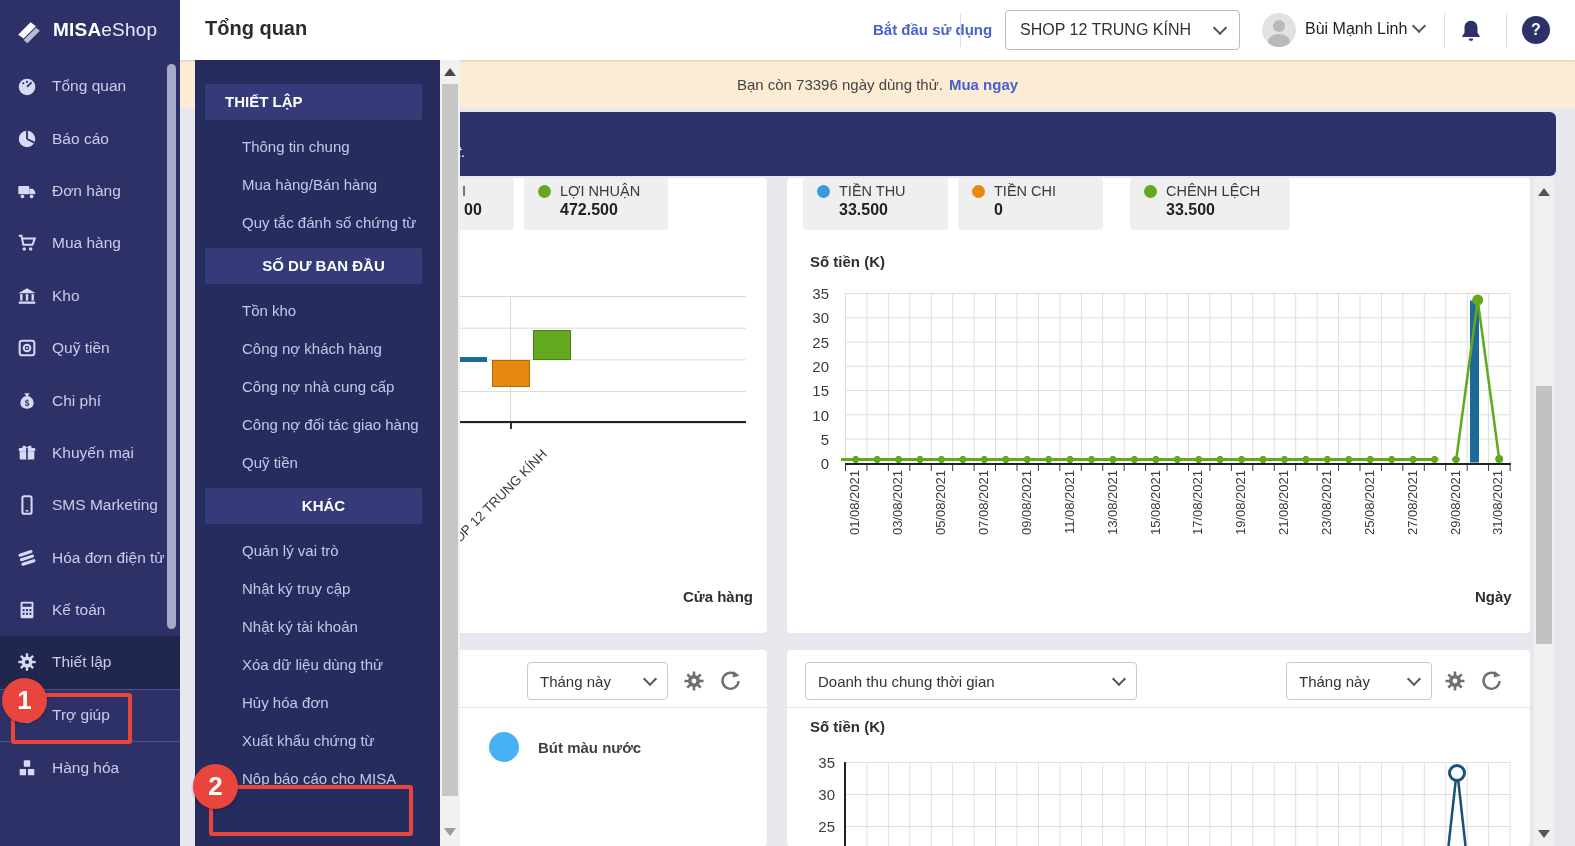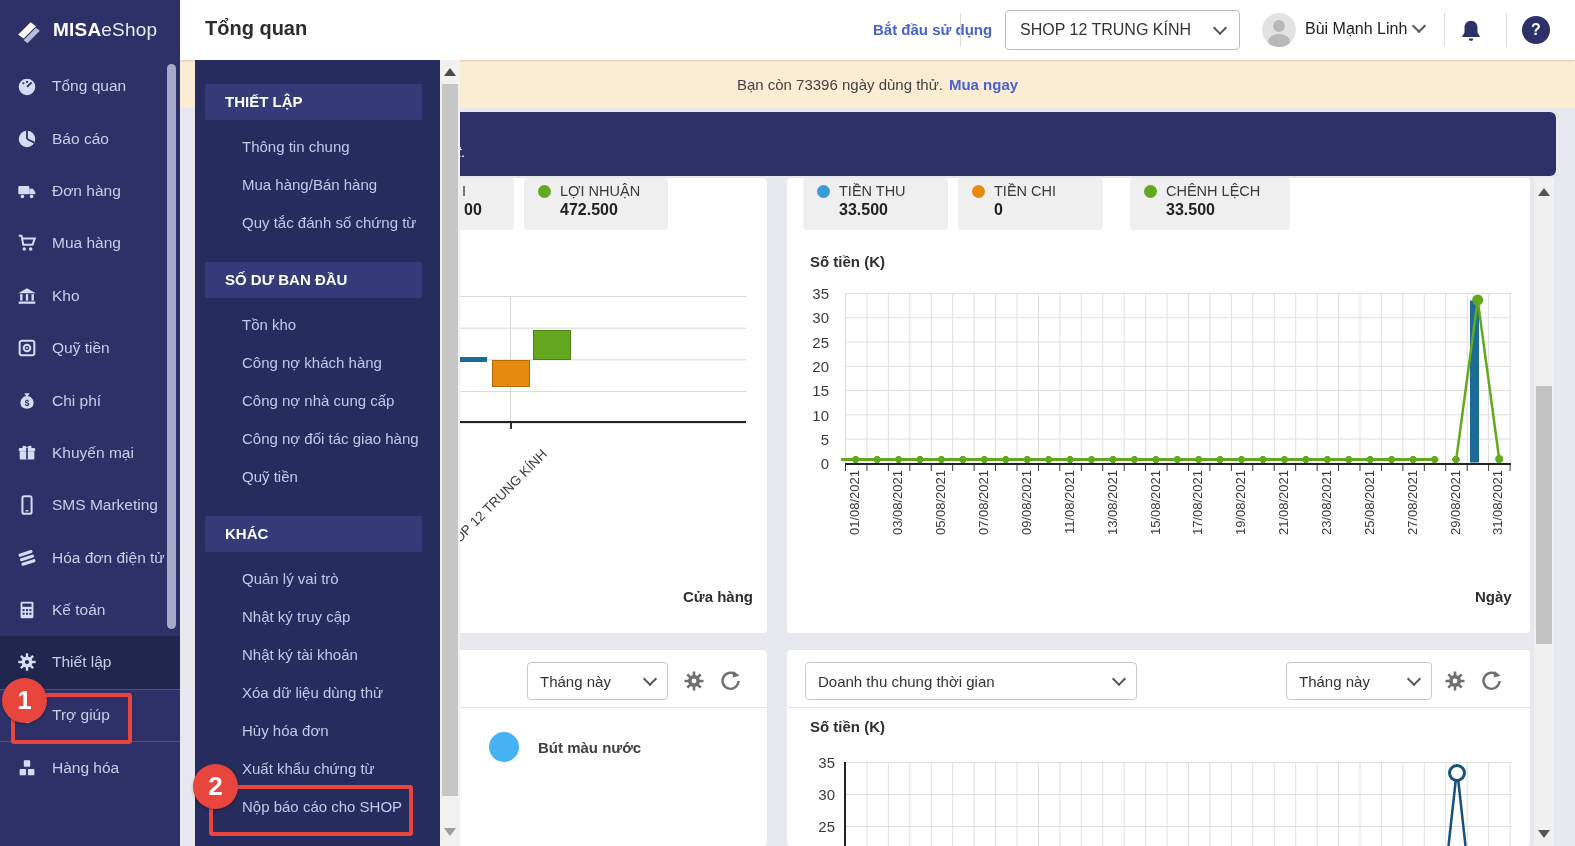--- a/index.html
+++ b/index.html
@@ -22,21 +22,21 @@
   
   .sidebar{position:absolute;left:0;top:60px;width:180px;height:786px;background:#2d3168;z-index:30;}
   .side-item{display:flex;align-items:center;gap:14px;padding-left:16px;height:52.4px;color:#c9cde8;font-size:15.5px;cursor:pointer;box-sizing:border-box;}
   .side-item.active{background:#21264f;}
   .side-item.septop{border-top:1px solid rgba(255,255,255,.16);}
   .side-thumb{position:absolute;left:167px;top:4px;width:9px;height:565px;background:#a6aac6;border-radius:5px;}
   .icn{width:22px;height:22px;flex:none;}
   
   .flyout{position:absolute;left:195px;top:60px;width:245px;height:786px;background:#272c5e;z-index:40;padding-top:24px;box-sizing:border-box;}
   .fly-head{height:36px;line-height:36px;margin:0 18px 8px 10px;background:#353b78;color:#fff;font-weight:bold;font-size:15px;padding-left:20px;border-radius:2px;}
-  .fly-head.gap{margin-top:20px;}
+  .fly-head.gap{margin-top:6px;text-align:center;}
   .fly-item{height:38px;line-height:38px;padding-left:47px;font-size:15px;color:#c3c8e8;cursor:pointer;}
   
   .fsb{position:absolute;left:440px;top:60px;width:20px;height:786px;background:#f1f1f1;z-index:45;}
   .fsb-thumb{position:absolute;left:2px;top:24px;width:16px;height:712px;background:#c6c6c6;}
   .psb{position:absolute;left:1534px;top:178px;width:20px;height:668px;background:#f0f0f1;z-index:15;}
   .psb-thumb{position:absolute;left:2px;top:208px;width:16px;height:258px;background:#c2c2c2;}
   .tri-up{width:0;height:0;border-left:6px solid transparent;border-right:6px solid transparent;border-bottom:8px solid #4a4a4a;position:absolute;left:4px;}
   .tri-dn{width:0;height:0;border-left:6px solid transparent;border-right:6px solid transparent;border-top:8px solid #9c9c9c;position:absolute;left:4px;}
   
   .trial{position:absolute;left:180px;top:60px;width:1395px;height:48px;background:#fcecd4;z-index:5;display:flex;align-items:center;justify-content:center;font-size:15px;color:#444;gap:6px;}
@@ -454,21 +454,21 @@
     <div class="fly-item">Công nợ nhà cung cấp</div>
     <div class="fly-item">Công nợ đối tác giao hàng</div>
     <div class="fly-item">Quỹ tiền</div>
     <div class="fly-head gap">KHÁC</div>
     <div class="fly-item">Quản lý vai trò</div>
     <div class="fly-item">Nhật ký truy cập</div>
     <div class="fly-item">Nhật ký tài khoản</div>
     <div class="fly-item">Xóa dữ liệu dùng thử</div>
     <div class="fly-item">Hủy hóa đơn</div>
     <div class="fly-item">Xuất khẩu chứng từ</div>
-    <div class="fly-item">Nộp báo cáo cho SHOP</div>
+    <div class="fly-item">Nộp báo cáo cho MISA</div>
   </div>
 
   <div class="fsb">
     <div class="tri-up" style="top:8px;"></div>
     <div class="fsb-thumb"></div>
     <div class="tri-dn" style="bottom:10px;"></div>
   </div>
 
   <div class="ann-rect" style="left:11px;top:693px;width:113px;height:43px;"></div>
   <div class="ann-badge" style="left:2px;top:678px;">1</div>

